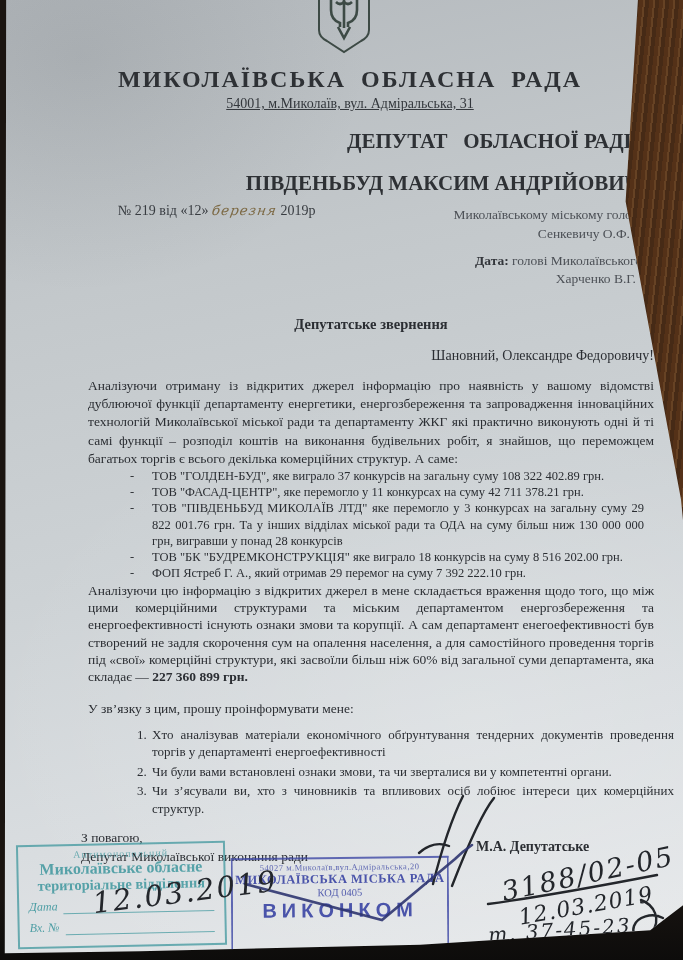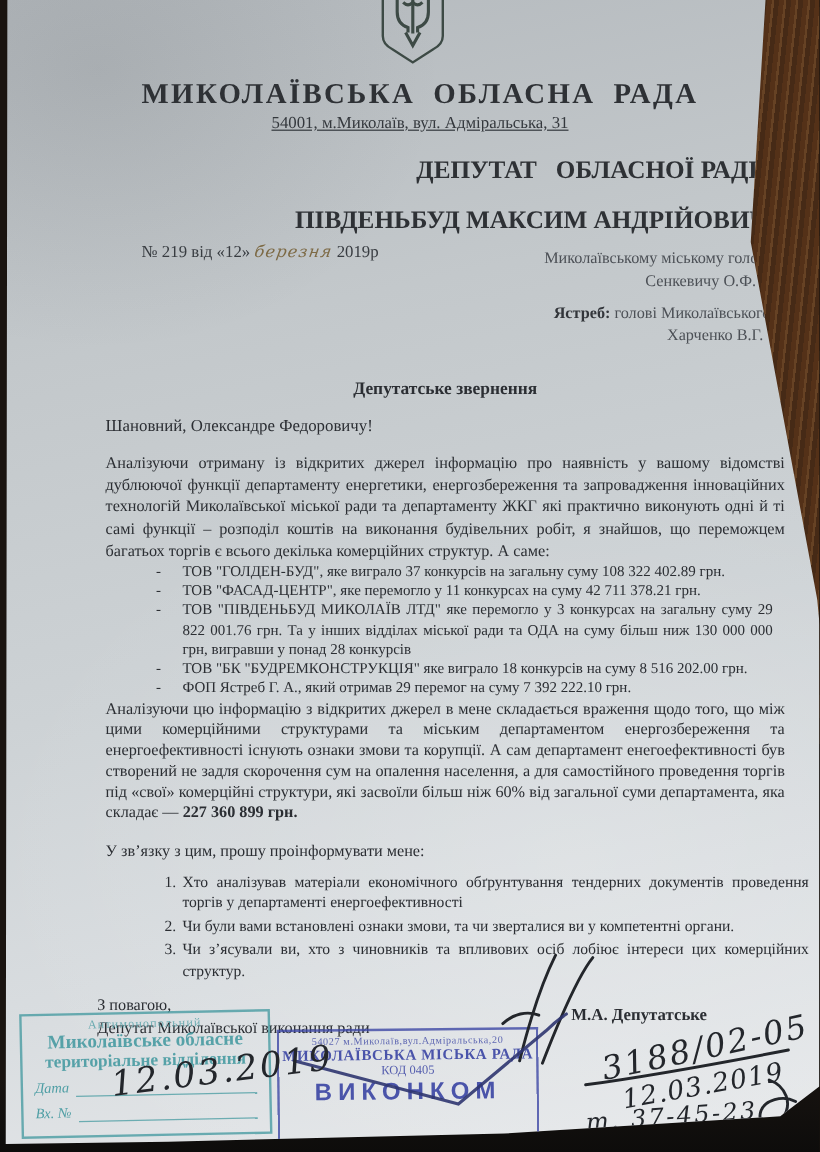--- a/index.html
+++ b/index.html
@@ -35,21 +35,21 @@
         line-height:19px;color:#4c5056;}
   .addr .pr{padding-right:12px;}
   .copy{position:absolute;left:392px;top:252px;width:250px;text-align:right;font-size:13.5px;
         line-height:18px;color:#4c5056;}
   .copy .faded{color:#84898e;}
   .copy .pr1{padding-right:10px;}
   .copy .pr2{padding-right:6px;}
   b.copylbl{color:#33363b;}
   
   .doc-title{position:absolute;left:88px;top:316px;width:566px;text-align:center;font-weight:bold;font-size:14.5px;}
-  .salut{position:absolute;left:88px;top:348px;width:566px;text-align:left;font-size:14px;}
+  .salut{position:absolute;left:88px;top:348px;width:566px;text-align:right;font-size:14px;}
   .para1{position:absolute;left:88px;top:377px;width:566px;font-size:13.5px;line-height:18.2px;text-align:justify;}
   .bullets{position:absolute;left:110px;top:468px;width:534px;font-size:12.5px;line-height:16.2px;}
   .bullet{position:relative;padding-left:42px;text-align:justify;}
   .bullet::before{content:"-";position:absolute;left:20px;}
   .para2{position:absolute;left:88px;top:582px;width:566px;font-size:13.5px;line-height:17.2px;text-align:justify;}
   .req{position:absolute;left:88px;top:701px;width:566px;font-size:13.5px;}
   .questions{position:absolute;left:122px;top:726px;width:524px;font-size:13px;line-height:17.4px;margin:0;
              padding-left:28px;}
   .questions li{text-align:justify;padding-left:2px;margin-bottom:2px;}
   
@@ -119,21 +119,21 @@
       <span>№ 219 від «12»</span>
       <span class="hand-month" style="color:#7d6a45;">березня</span>
       <span>2019р</span>
     </div>
 
     <div class="addr">
       <div>Миколаївському міському голові</div>
       <div class="pr">Сенкевичу О.Ф.</div>
     </div>
     <div class="copy">
-      <div><b class="copylbl">Ястреб:</b><span> голові Миколаївського</span></div>
+      <div><b class="copylbl">Дата:</b><span> голові Миколаївського</span></div>
       <div class="pr2">Харченко В.Г.</div>
     </div>
 
     <div class="doc-title">Депутатське звернення</div>
     <div class="salut">Шановний, Олександре Федоровичу!</div>
     <div class="para1">Аналізуючи отриману із відкритих джерел інформацію про наявність у вашому відомстві дублюючої функції департаменту енергетики, енергозбереження та запровадження інноваційних технологій Миколаївської міської ради та департаменту ЖКГ які практично виконують одні й ті самі функції – розподіл коштів на виконання будівельних робіт, я знайшов, що переможцем багатьох торгів є всього декілька комерційних структур. А саме:</div>
 
     <div class="bullets">
       <div class="bullet">ТОВ "ГОЛДЕН-БУД", яке виграло 37 конкурсів на загальну суму 108 322 402.89 грн.</div>
       <div class="bullet">ТОВ "ФАСАД-ЦЕНТР", яке перемогло у 11 конкурсах на суму 42 711 378.21 грн.</div>

